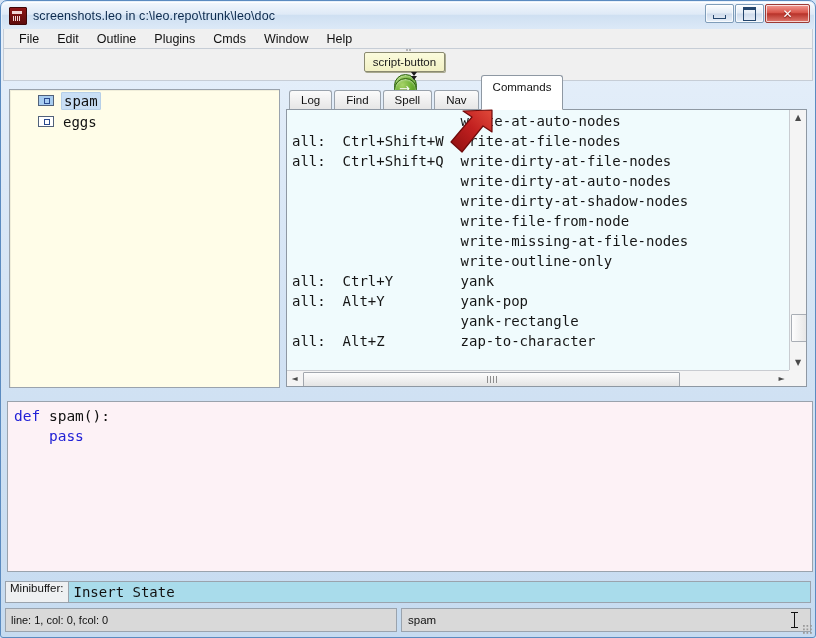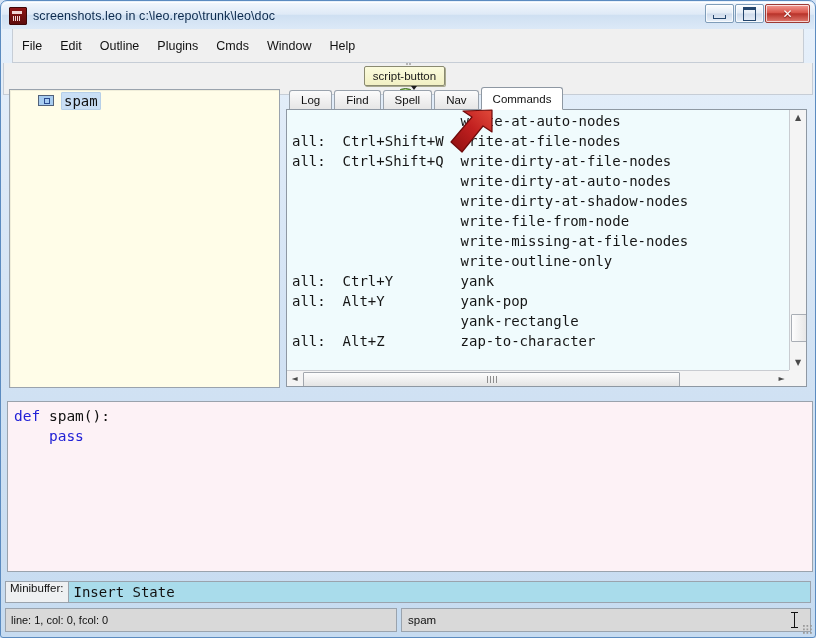--- a/index.html
+++ b/index.html
@@ -55,22 +55,22 @@
   .winbtn .glyph{
     position:absolute;left:0;right:0;top:0;bottom:0;
     display:flex;align-items:center;justify-content:center;
     font-size:11px;color:#14375c;font-family:"DejaVu Sans",sans-serif;
   }
   .winbtn.close .glyph{color:#fff;font-weight:bold;font-size:12px;text-shadow:0 1px 1px #7d1a12;}
   .min-mark{width:11px;height:3px;border:1px solid #24466d;border-top:none;background:transparent;margin-top:6px;}
   .max-mark{width:11px;height:10px;border:1px solid #24466d;border-top-width:3px;background:transparent;}
   
   .menubar{
-    height:34px;background:#f0f0f0;border:1px solid #c6cdd6;border-top:none;
-    display:flex;align-items:center;margin:0 10px;
+    height:20px;background:#f0f0f0;border:1px solid #c6cdd6;border-top:none;
+    display:flex;align-items:center;padding-left:6px;margin:0 1px;
     box-sizing:border-box;
   }
   .menu-item{
     font-size:12.5px;color:#111;padding:2px 9px;cursor:default;white-space:nowrap;
   }
   
   .toolbar{
     height:32px;background:#f0f0f0;border:1px solid #c6cdd6;border-top:none;
     margin:0 1px;display:flex;align-items:center;box-sizing:border-box;flex-direction:column;
   }
@@ -137,21 +137,21 @@
   .log-pane{position:absolute;left:283px;top:4px;width:521px;height:301px;}
   .tabstrip{position:relative;height:22px;display:flex;align-items:flex-end;padding-left:3px;}
   .tab{
     font-size:11.5px;color:#111;
     padding:3px 11px 3px 11px;margin-right:2px;
     background:linear-gradient(to bottom,#fbfbfb,#e6e6e6);
     border:1px solid #9aa3ad;border-bottom:none;
     border-radius:3px 3px 0 0;position:relative;z-index:1;
   }
   .tab.active{
-    background:#ffffff;padding-top:5px;padding-bottom:4px;
+    background:#ffffff;padding-top:5px;padding-bottom:16px;
     border-color:#8e98a3;z-index:3;margin-bottom:-1px;
     border-bottom:1px solid #ffffff;
   }
   .log-body{
     position:relative;height:278px;border:1px solid #8e98a3;background:#f0f6fa;
     box-sizing:border-box;overflow:hidden;z-index:2;
   }
   .cmd-list{
     position:absolute;left:0;top:0;right:17px;bottom:16px;
     background:#f0fbfd;overflow:hidden;padding-top:1px;
@@ -302,20 +302,24 @@
   </div>
 
   <div class="content">
 
     <div class="top-row">
 
       <div class="tree-pane">
         <div class="tree-node selected">
           <span class="node-box"></span>
           <span class="node-label">spam</span>
+        </div>
+        <div class="tree-node">
+          <span class="node-box"></span>
+          <span class="node-label">eggs</span>
         </div>
       </div>
 
       <div class="log-pane">
         <div class="tabstrip">
           <div class="tab">Log</div>
           <div class="tab">Find</div>
           <div class="tab">Spell</div>
           <div class="tab">Nav</div>
           <div class="tab active">Commands</div>

